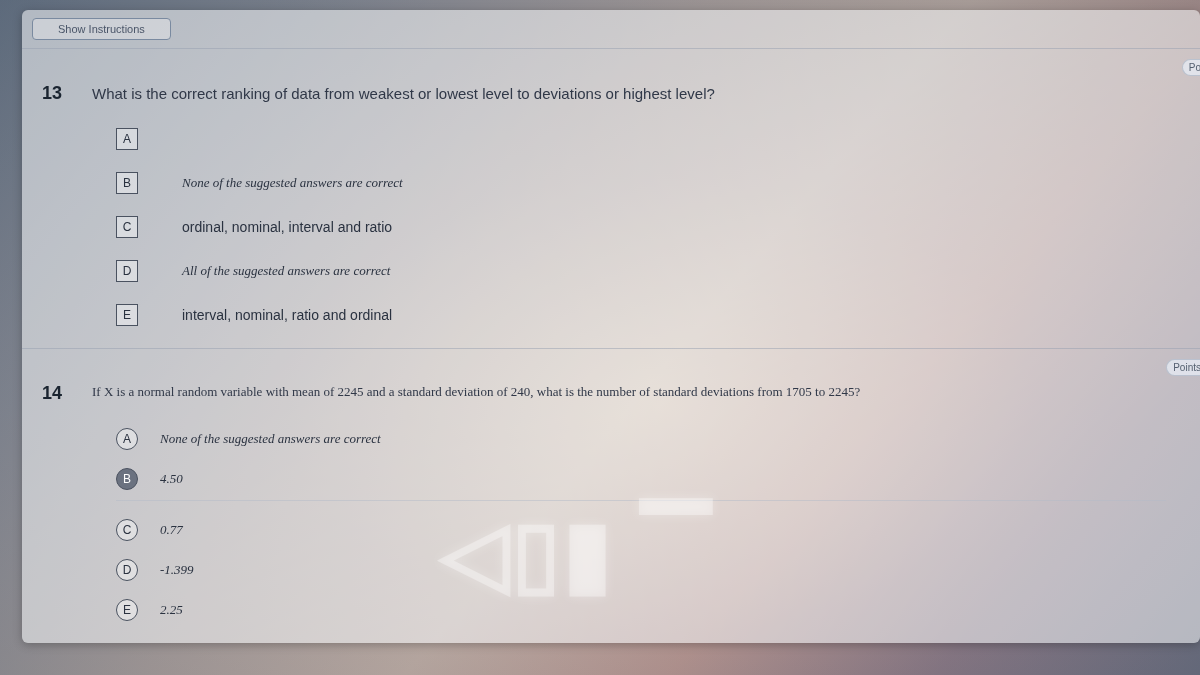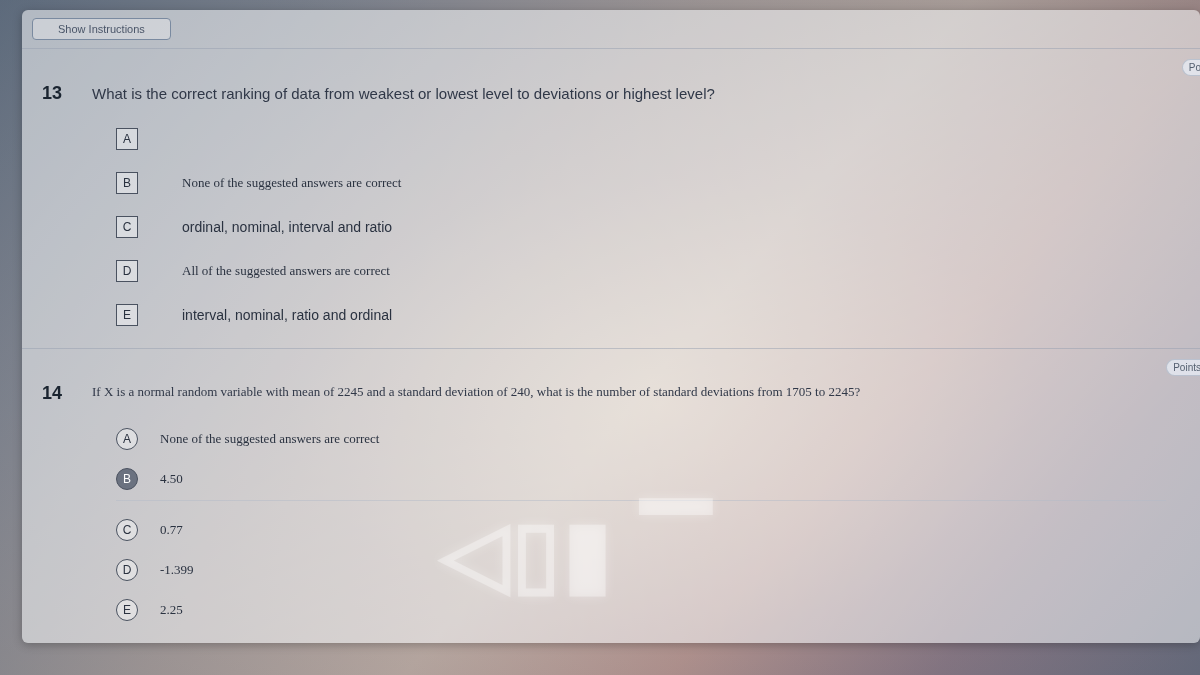--- a/index.html
+++ b/index.html
@@ -93,21 +93,21 @@
   }
   .opt-letter-circle.selected {
     background: #6b7280;
     color: #fff;
     border-color: #4b5260;
   }
   .opt-text {
     font-size: 14px;
     color: #2a3240;
   }
-  .opt-text.serif { font-family: Georgia, serif; font-size: 13px;}
+  .opt-text.serif { font-family: Georgia, serif; font-size: 13px; font-style: italic;}
   .q14 .options { gap: 18px; margin-left: 74px; }
   .q14 .opt-row { gap: 22px; }
   .points-badge {
     position: absolute;
     right: -8px;
     top: 10px;
     font-size: 10px;
     background: rgba(230,235,242,0.8);
     border: 1px solid rgba(170,180,195,0.7);
     border-radius: 10px 0 0 10px;

